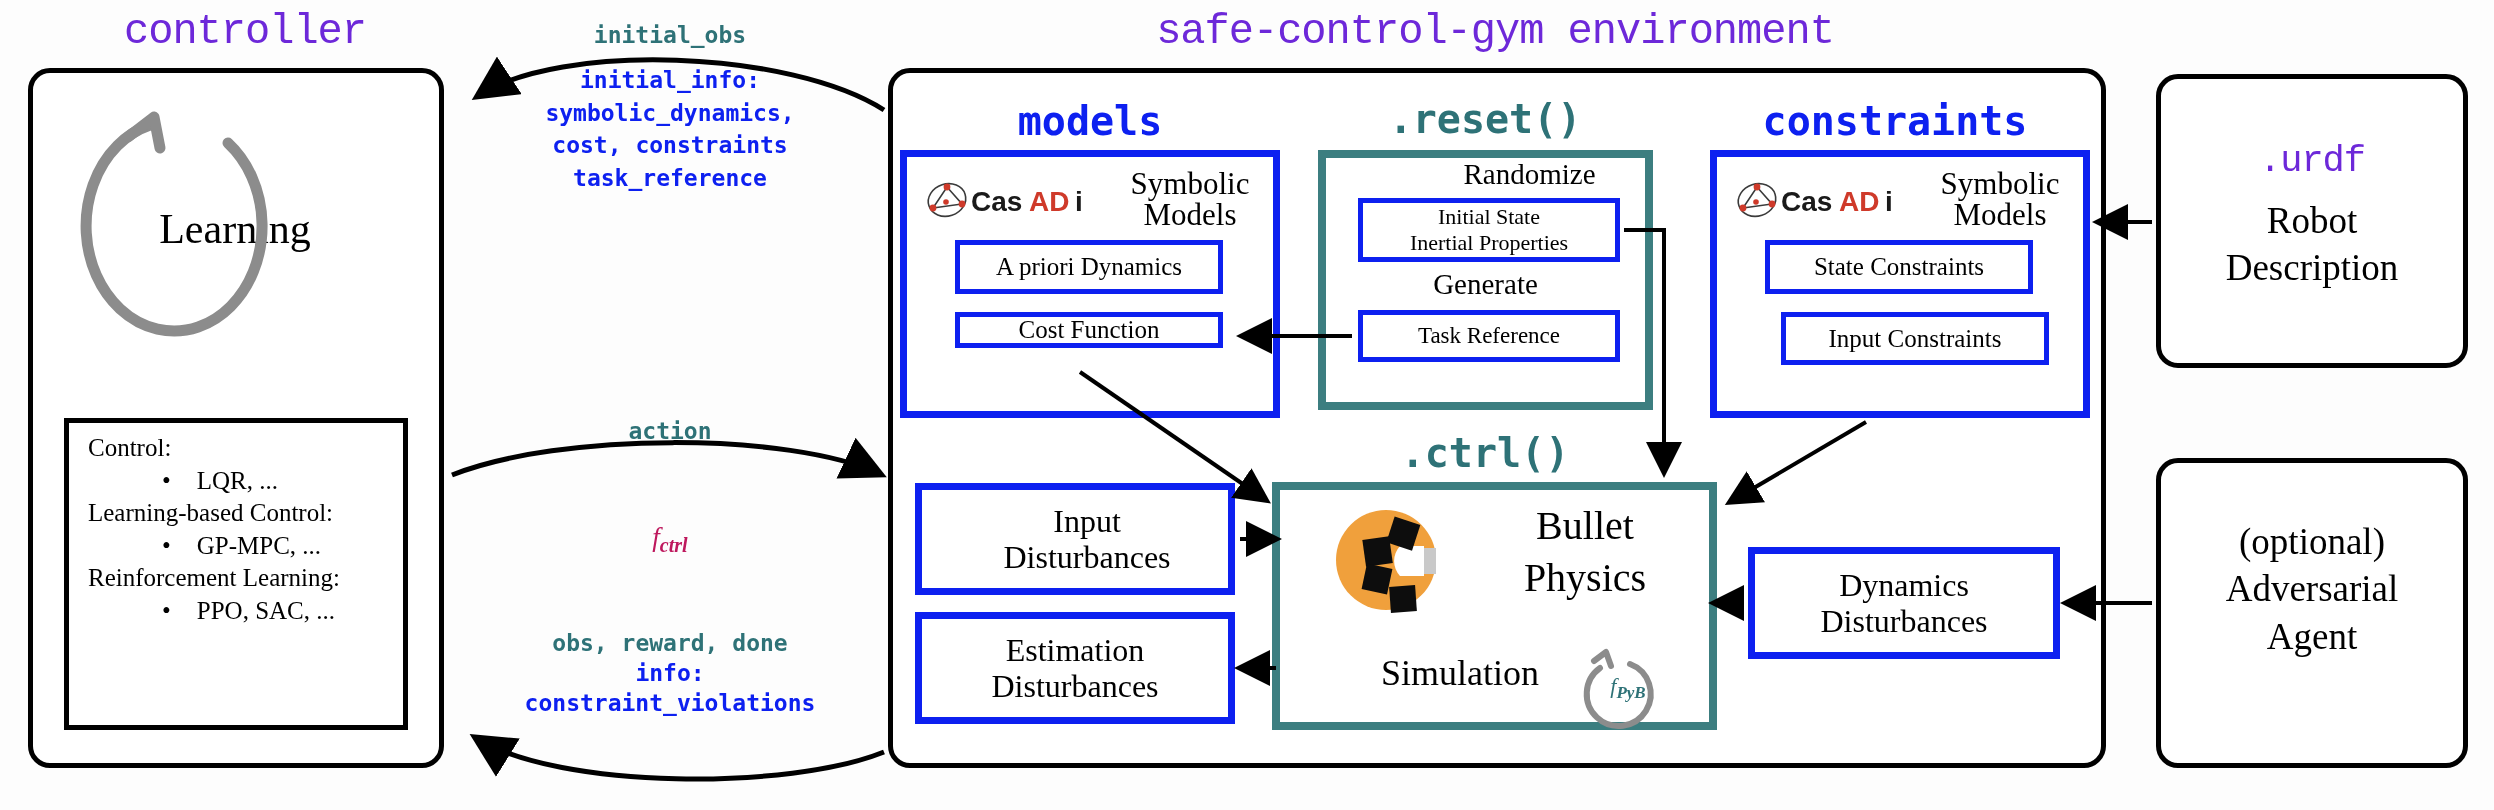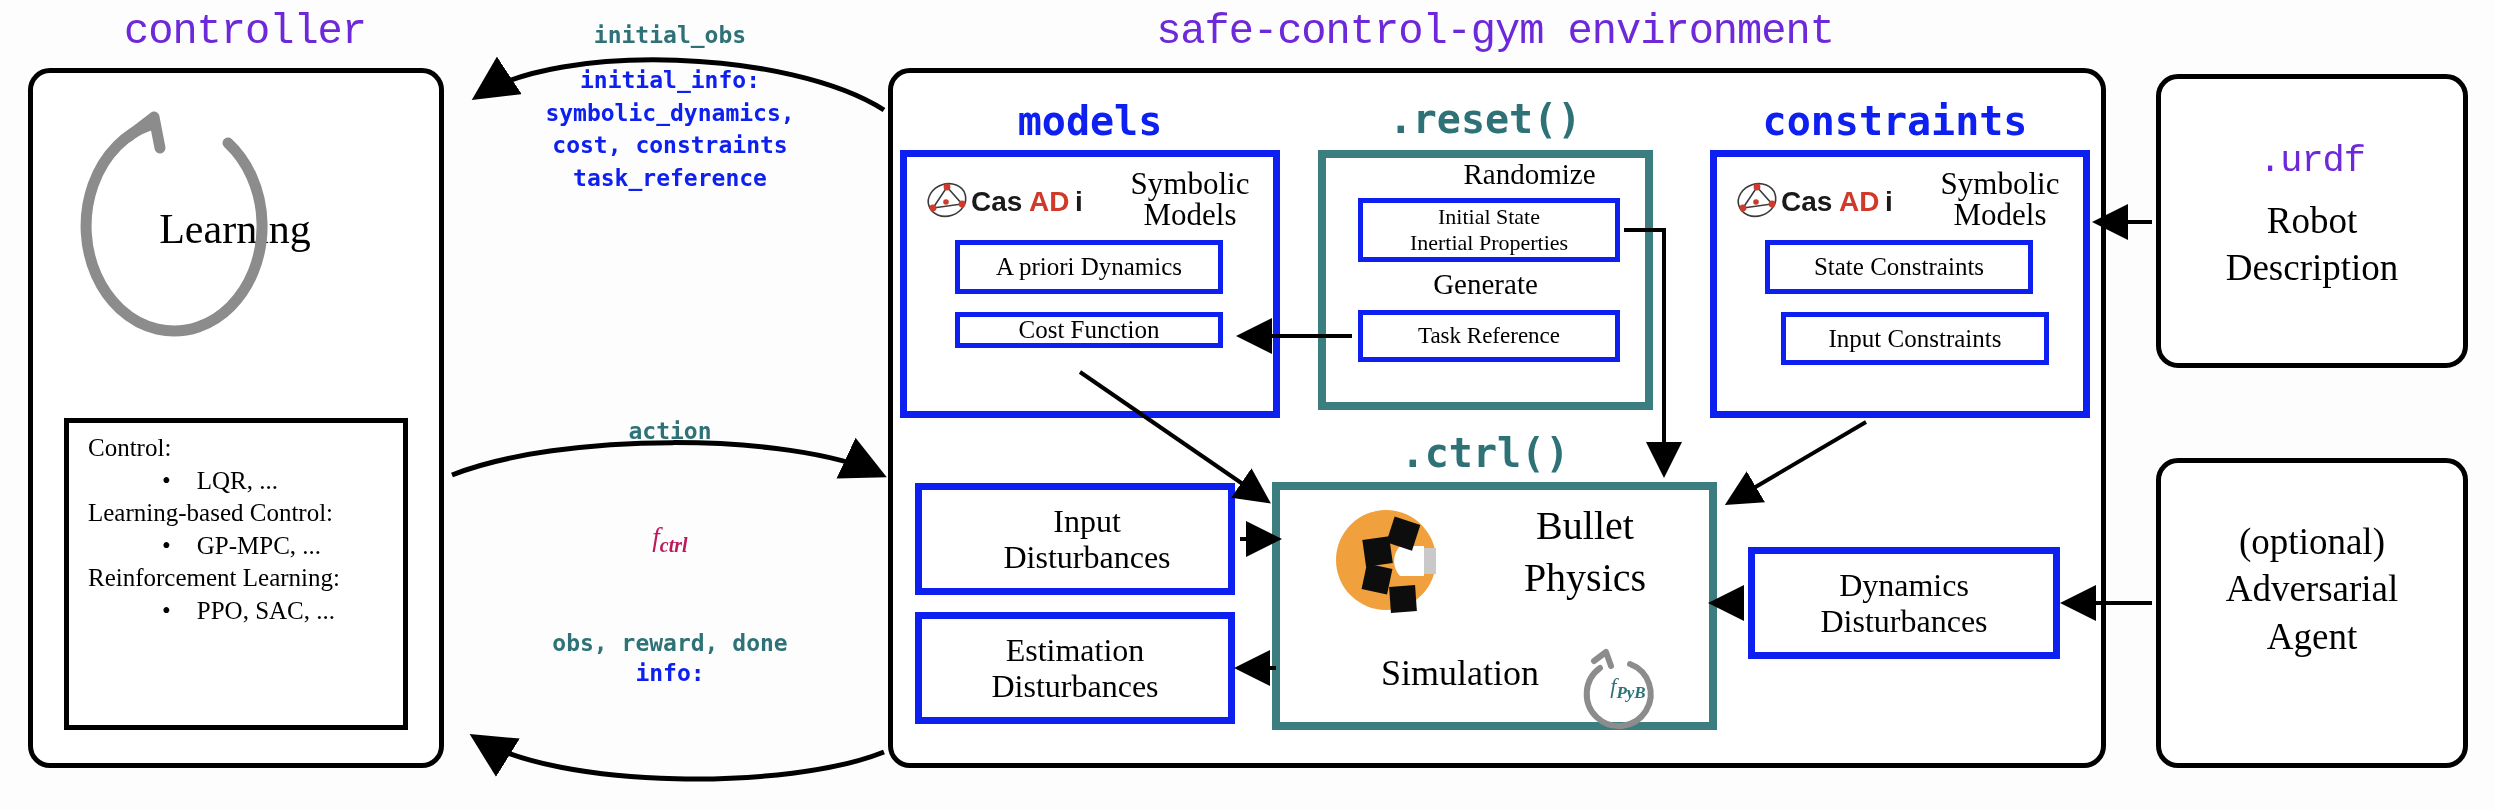--- a/index.html
+++ b/index.html
@@ -86,20 +86,21 @@
 
   <div class="abs" style="left:460px;top:522px;width:420px;text-align:center;color:#be185d;
               font-family:'Liberation Serif',serif;font-style:italic;font-size:27px;">
     <span>f</span><sub style="font-size:20px;font-weight:bold;">ctrl</sub>
   </div>
 
   <div class="abs lbl-teal" style="left:450px;top:630px;width:440px;font-size:23px;text-align:center;">obs, reward, done</div>
 
   <div class="abs lbl-blue" style="left:440px;top:658px;width:460px;font-size:23px;text-align:center;line-height:1.32;">
     <div>info:</div>
+    <div>constraint_violations</div>
   </div>
 
   <div class="abs panel" style="left:888px;top:68px;width:1218px;height:700px;"></div>
 
   <div class="abs lbl-blue" style="left:900px;top:98px;width:380px;font-size:40px;text-align:center;">models</div>
 
   <div class="abs blue-thick" style="left:900px;top:150px;width:380px;height:268px;"></div>
 
   <div class="abs" style="left:925px;top:178px;width:175px;height:44px;">
     <svg viewBox="0 0 175 44" width="175" height="44">

